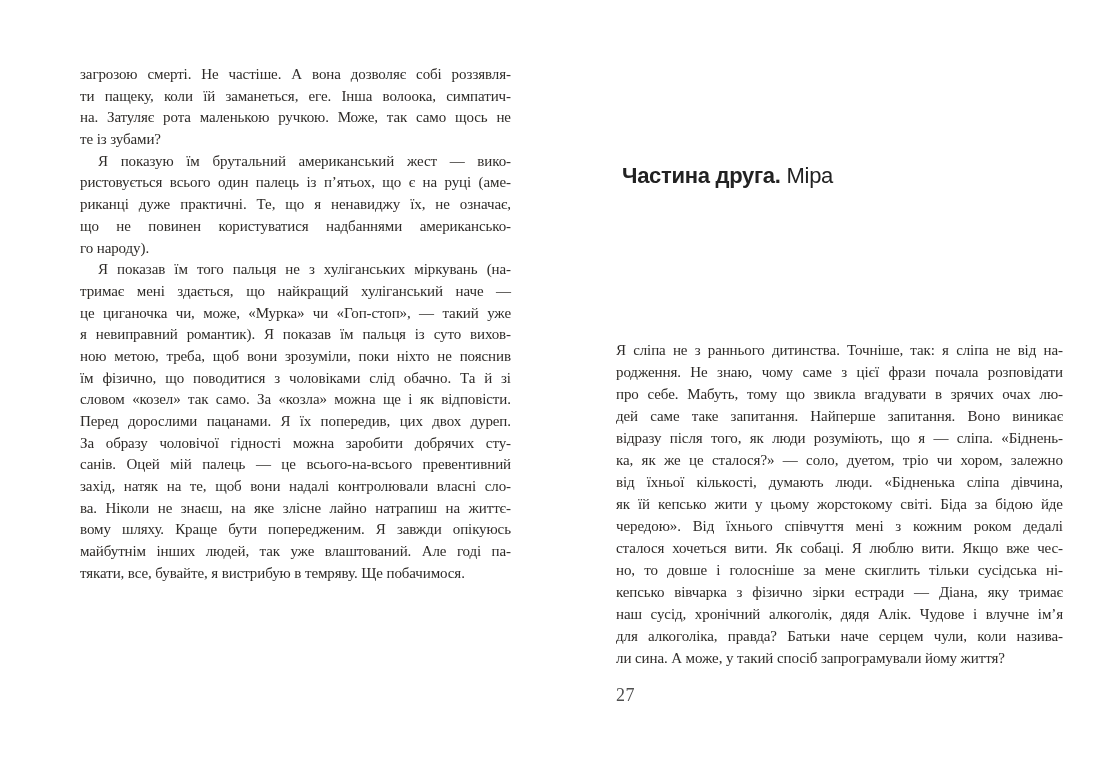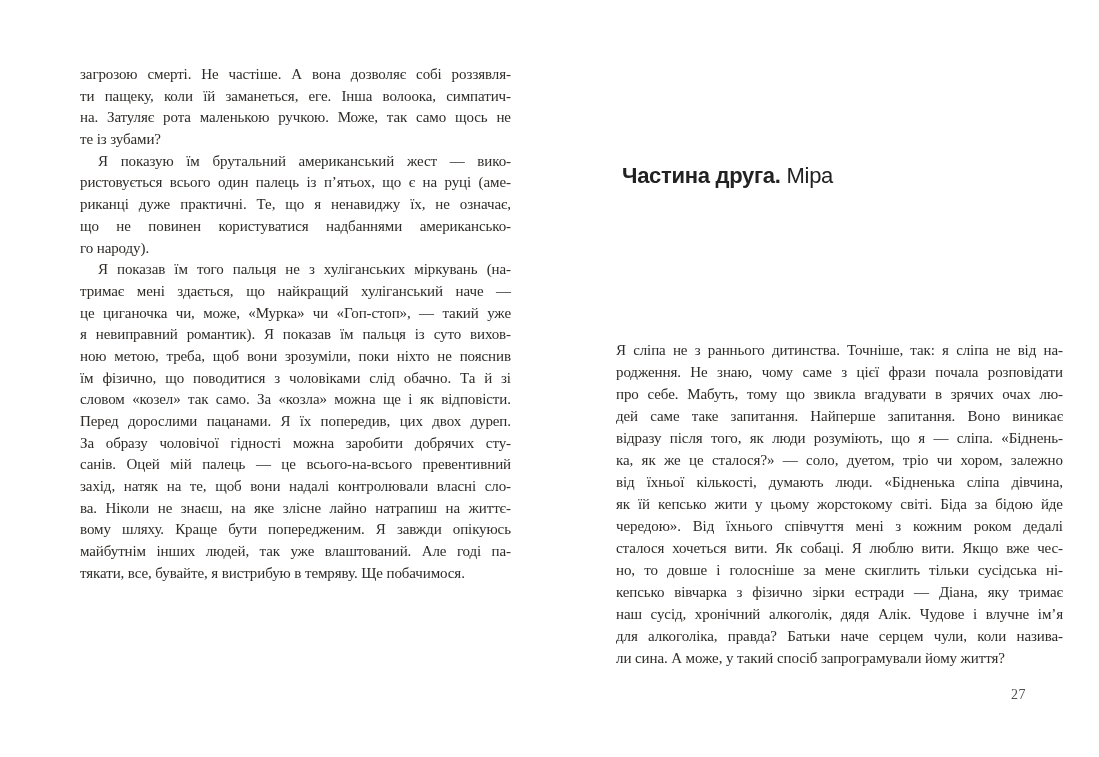--- a/index.html
+++ b/index.html
@@ -58,22 +58,22 @@
     white-space: nowrap;
   }
   .chapter-heading .part-label { font-weight: 700; }
   .chapter-heading .part-title { font-weight: 400; margin-left: 6px; }
 
   .page-number {
     position: absolute;
     left: 67px;
     top: 686px;
     width: 410px;
-    text-align: right;
-    font-size: 14px;
+    text-align: left;
+    font-size: 18px;
     line-height: 18px;
     color: var(--page_number_ink);
     letter-spacing: 0.5px;
   }
 </style>
 </head>
 <body>
 
 <div>
 

